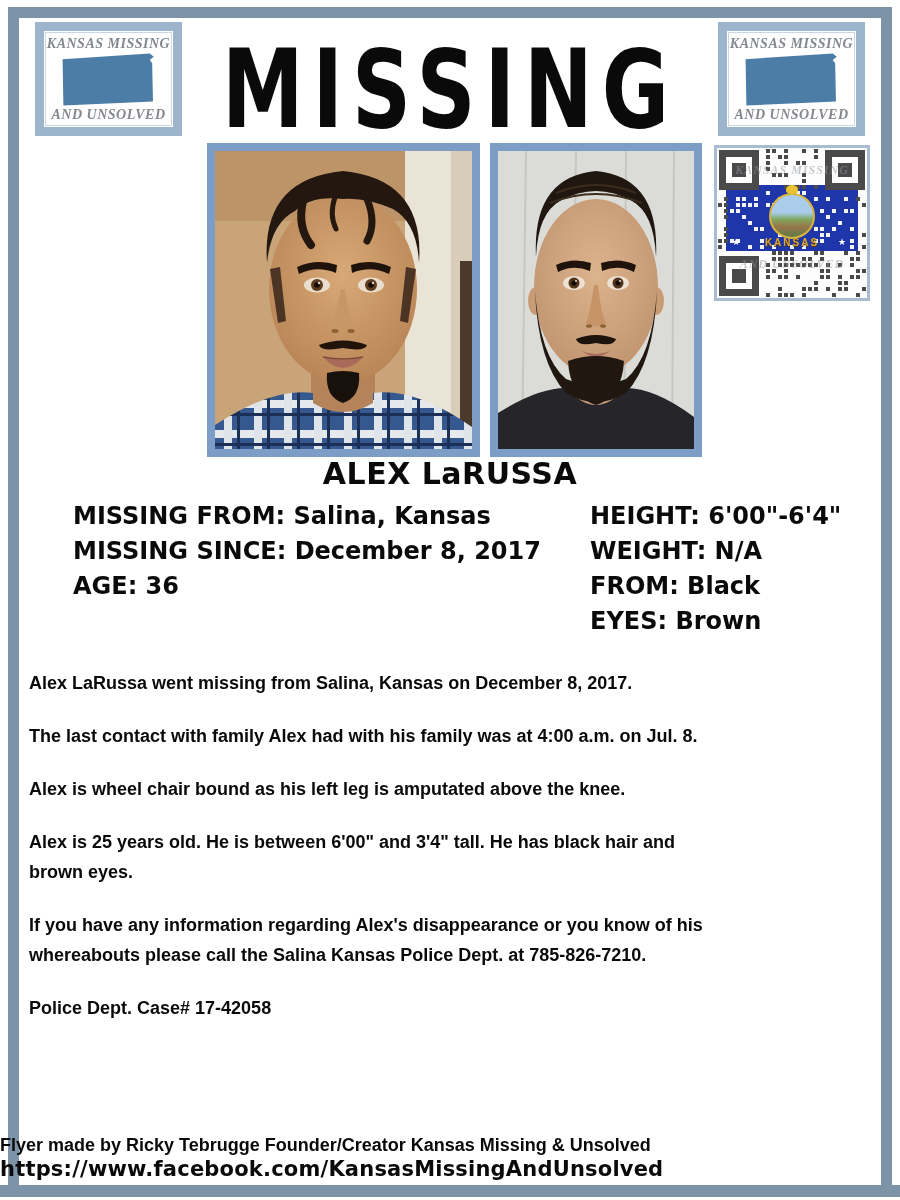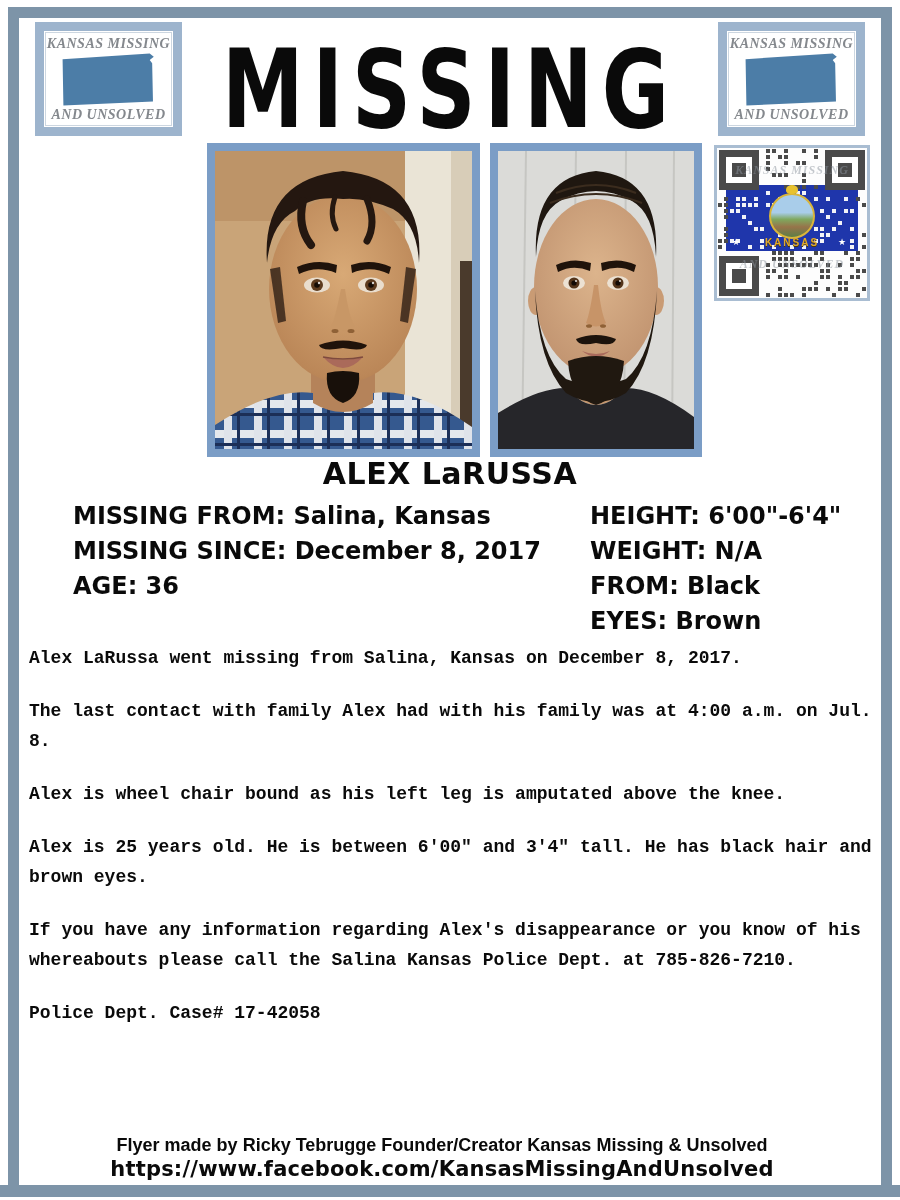--- a/index.html
+++ b/index.html
@@ -59,25 +59,25 @@
   .wm1{top:16px;} .wm2{top:110px;}
 
   
   .person-name{position:absolute;left:0;right:0;top:457px;text-align:center;
       font-family:"DejaVu Sans",sans-serif;font-weight:800;font-size:30px;letter-spacing:.5px;line-height:1.1;}
   .details{position:absolute;top:499px;font-family:"DejaVu Sans",sans-serif;font-weight:800;
       font-size:24px;line-height:35px;white-space:nowrap;}
   .details-left{left:64px;margin-left:9px;} .details-right{left:590px;}
 
   
-  .body-text{position:absolute;left:29px;top:643px;width:850px;font-weight:700;font-size:18px;line-height:30px;font-family:Liberation Mono, monospace;}
+  .body-text{position:absolute;left:29px;top:668px;width:850px;font-weight:700;font-size:18px;line-height:30px;}
   .body-text p{margin:0 0 23px;white-space:pre-line;}
 
   
-  .footer{position:absolute;left:0;right:16px;top:1133px;text-align:center;line-height:24px;}
+  .footer{position:absolute;left:0;right:16px;top:1133px;text-align:left;line-height:24px;}
   .footer-line1{font-weight:700;font-size:18px;}
   .footer-line2{font-weight:800;font-size:21px;font-family:"DejaVu Sans",sans-serif;letter-spacing:.2px;}
 </style>
 </head>
 <body>
 
 <div class="flyer">
   <div class="frame"></div>
   <div class="bottom-bar"></div>
 

